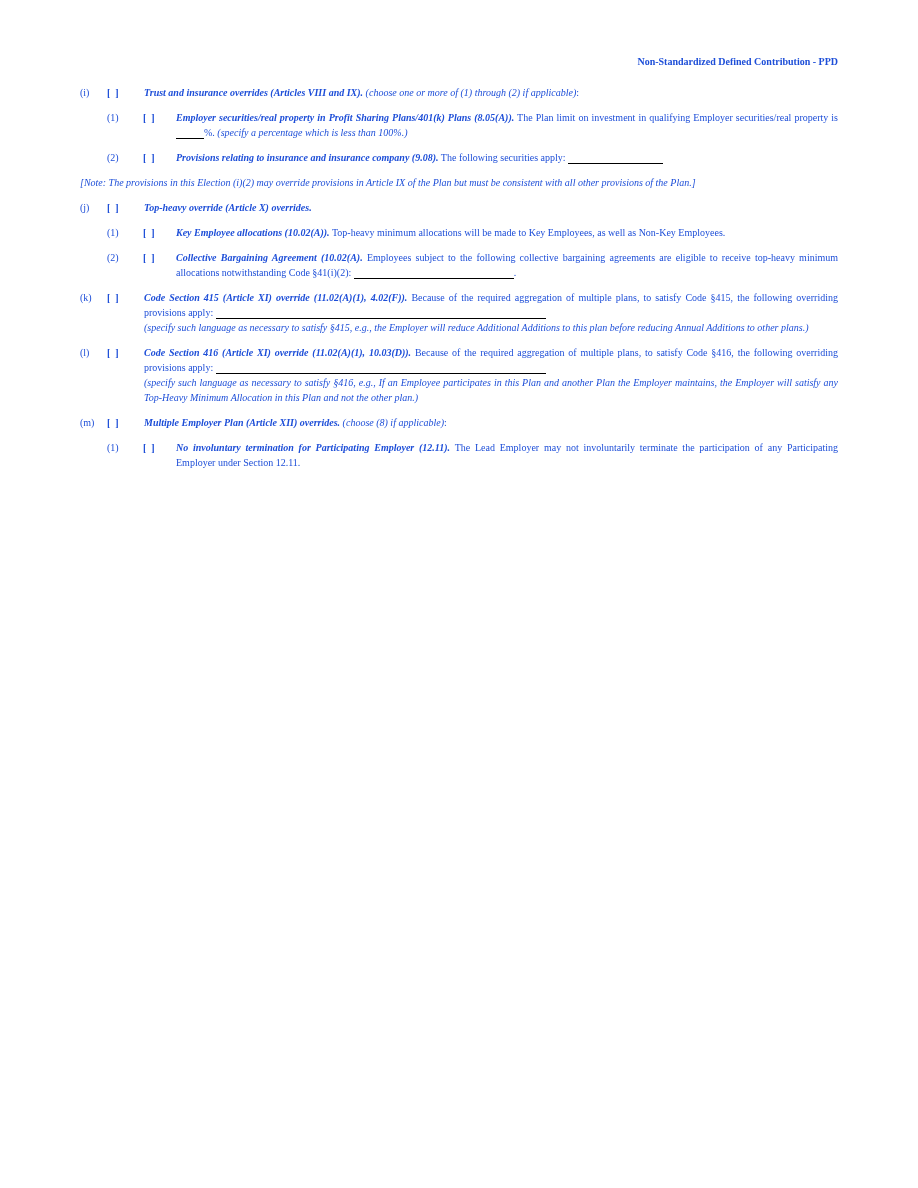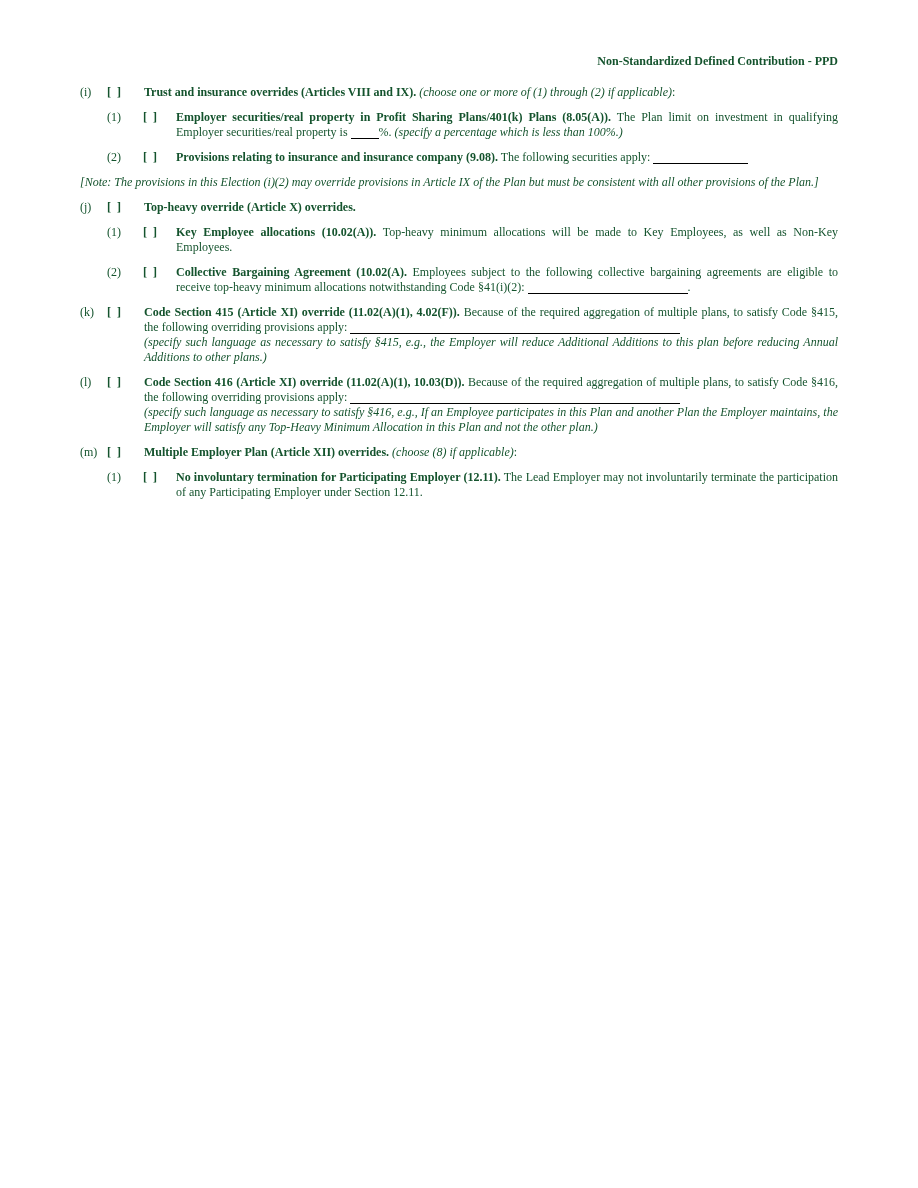--- a/index.html
+++ b/index.html
@@ -7,23 +7,23 @@
     padding: 0;
     background: #ffffff;
     width: 918px;
     height: 1188px;
   }
   .page {
     position: relative;
     width: 918px;
     height: 1112px;
     background: #ffffff;
-    color: #14532d;
+    color: #1d4ed8;
     font-family: "Liberation Serif", "DejaVu Serif", serif;
-    font-size: 12px;
+    font-size: 10px;
     line-height: 15px;
     box-sizing: border-box;
     overflow: hidden;
   }
   .header {
     position: absolute;
     top: 54px;
     left: 80px;
     right: 80px;
     text-align: right;
@@ -63,21 +63,21 @@
   }
   .level0 .text {
     text-align: justify;
   }
   .blank {
     display: inline-block;
     border-bottom: 1.5px solid #000;
     height: 12px;
     vertical-align: -3px;
   }
-  b { font-weight: bold; }
+  b { font-weight: bold; font-style: italic; }
   i { font-style: italic; font-family: Liberation Serif, serif; }
   .footer-copyright {
     position: absolute;
     left: 80px;
     top: 1123px;
     margin-top: 8px;
   }
   .footer-pagenum {
     position: absolute;
     left: 0;

